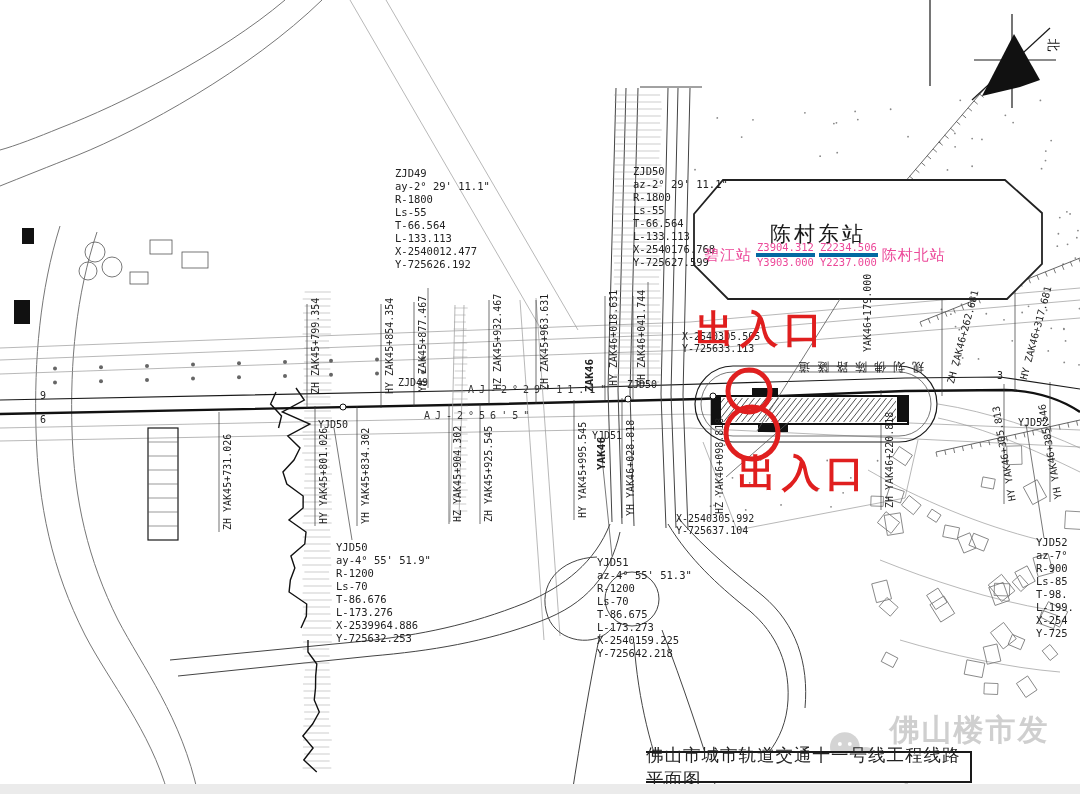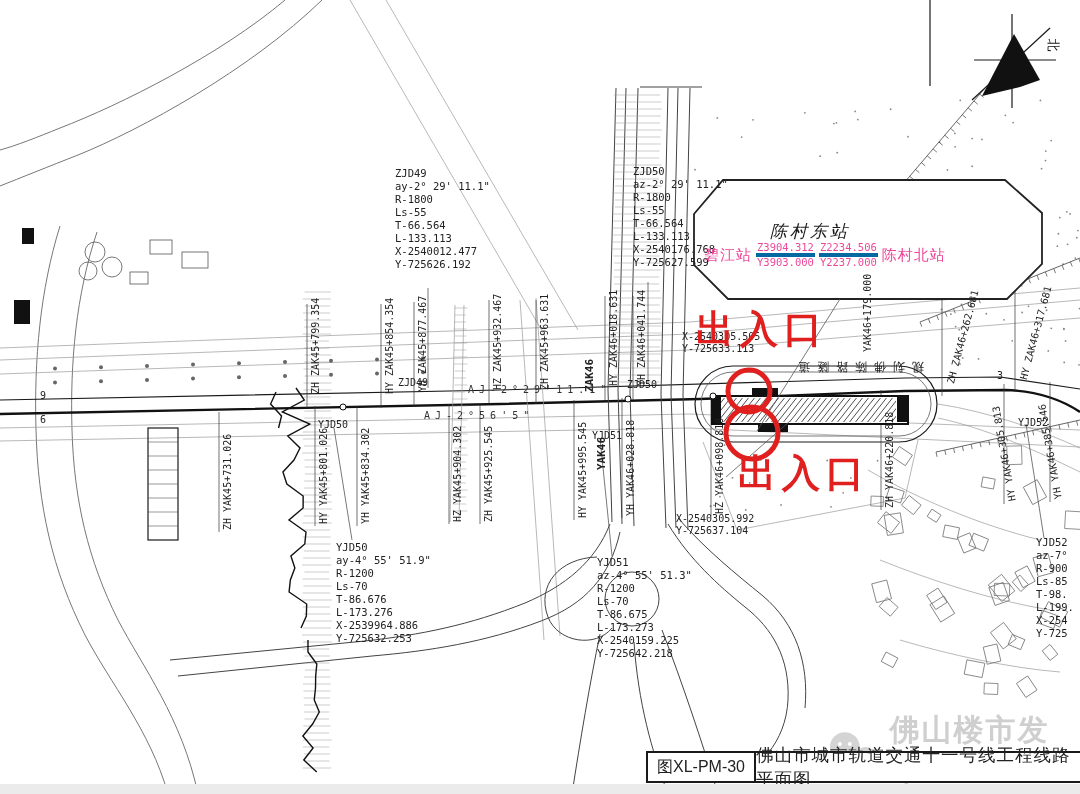--- a/index.html
+++ b/index.html
@@ -22,21 +22,21 @@
        color:#222;transform-origin:0 0;white-space:pre;line-height:11px;}
   .lbl.axis{font-weight:bold;font-size:11px;}
   .lbl.sp{letter-spacing:5px;color:#333;}
   .lbl.coord{line-height:12px;margin-top:39px;}
   .cblock{position:absolute;font:10.5px/13px "DejaVu Sans Mono","Liberation Mono",monospace;
           color:#222;white-space:pre;}
   .entr{position:absolute;color:#e01f1f;font-weight:bold;font-size:38px;letter-spacing:6px;
         font-family:"Liberation Sans",sans-serif;text-align:right;}
   .ann{position:absolute;left:748px;top:358px;width:176px;font-size:12px;letter-spacing:7px;
        color:#222;transform:rotate(180deg);white-space:nowrap;}
-  .callout-title{position:absolute;left:770px;top:220px;font-size:17px;letter-spacing:3px;color:#1a1a1a;font-style:italic;}
+  .callout-title{position:absolute;left:770px;top:220px;font-size:21px;letter-spacing:3px;color:#1a1a1a;}
   .callout-row{position:absolute;left:704px;top:242px;display:flex;align-items:center;gap:4px;color:#ec4899;}
   .callout-row .st{font-size:15px;letter-spacing:1px;}
   .frac{display:flex;flex-direction:column;font:10.5px/11px "DejaVu Sans Mono",monospace;text-align:center;}
   .frac .num{border-bottom:4px solid #0369a1;padding:0 1px;}
   .north-label{position:absolute;left:1046px;top:36px;font-size:13px;transform:rotate(90deg);color:#111;}
   .watermark{position:absolute;left:824px;top:710px;display:flex;align-items:center;gap:8px;opacity:.85;}
   .watermark .wm-text{font-size:30px;font-weight:bold;color:#c7c7c7;letter-spacing:2px;
         text-shadow:1px 1px 0 #fff,-1px -1px 0 #fff;}
   .titleblock{position:absolute;left:646px;top:751px;height:32px;display:flex;background:#fff;}
   .tb1{width:110px;border:2px solid #1a1a1a;display:flex;align-items:center;justify-content:center;
@@ -649,18 +649,17 @@
       <circle cx="16" cy="17" r="2" fill="#fff"></circle>
       <circle cx="26" cy="17" r="2" fill="#fff"></circle>
       <circle cx="38" cy="29" r="1.6" fill="#fff"></circle>
       <circle cx="46" cy="29" r="1.6" fill="#fff"></circle>
       <path d="M12,32 L8,40 L18,34 Z" fill="#cdcdcd"></path>
     </svg>
     <span class="wm-text">佛山楼市发布</span>
   </div>
 
   <div class="titleblock">
-    <div class="tb1">图XL-PM-30</div>
     <div class="tb2">佛山市城市轨道交通十一号线工程线路平面图</div>
   </div>
 
   <div class="graybar"></div>
 </div>
 
 </body></html>

